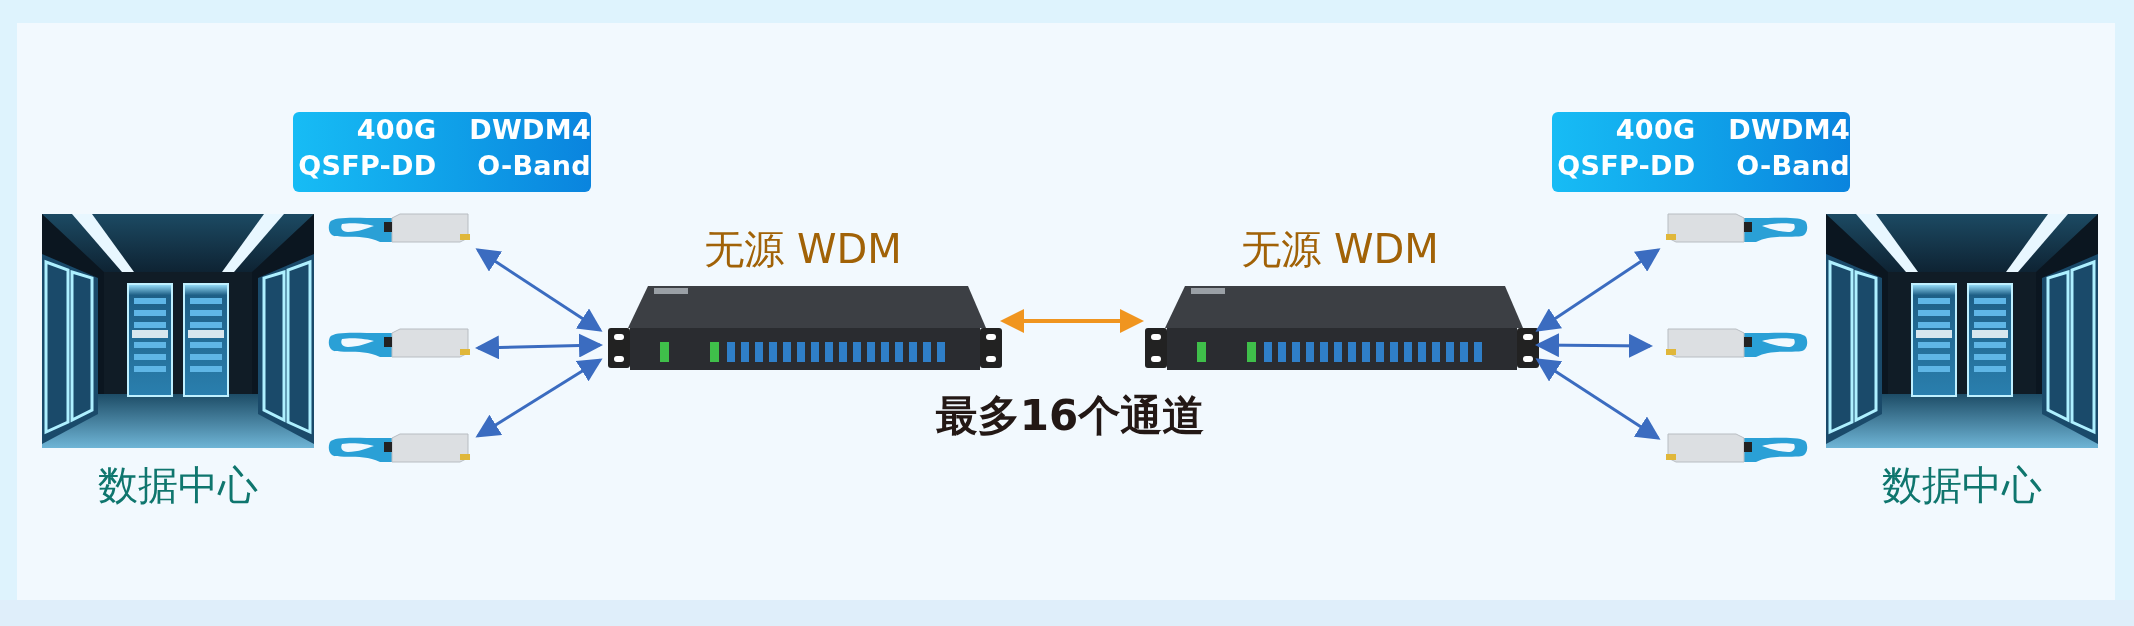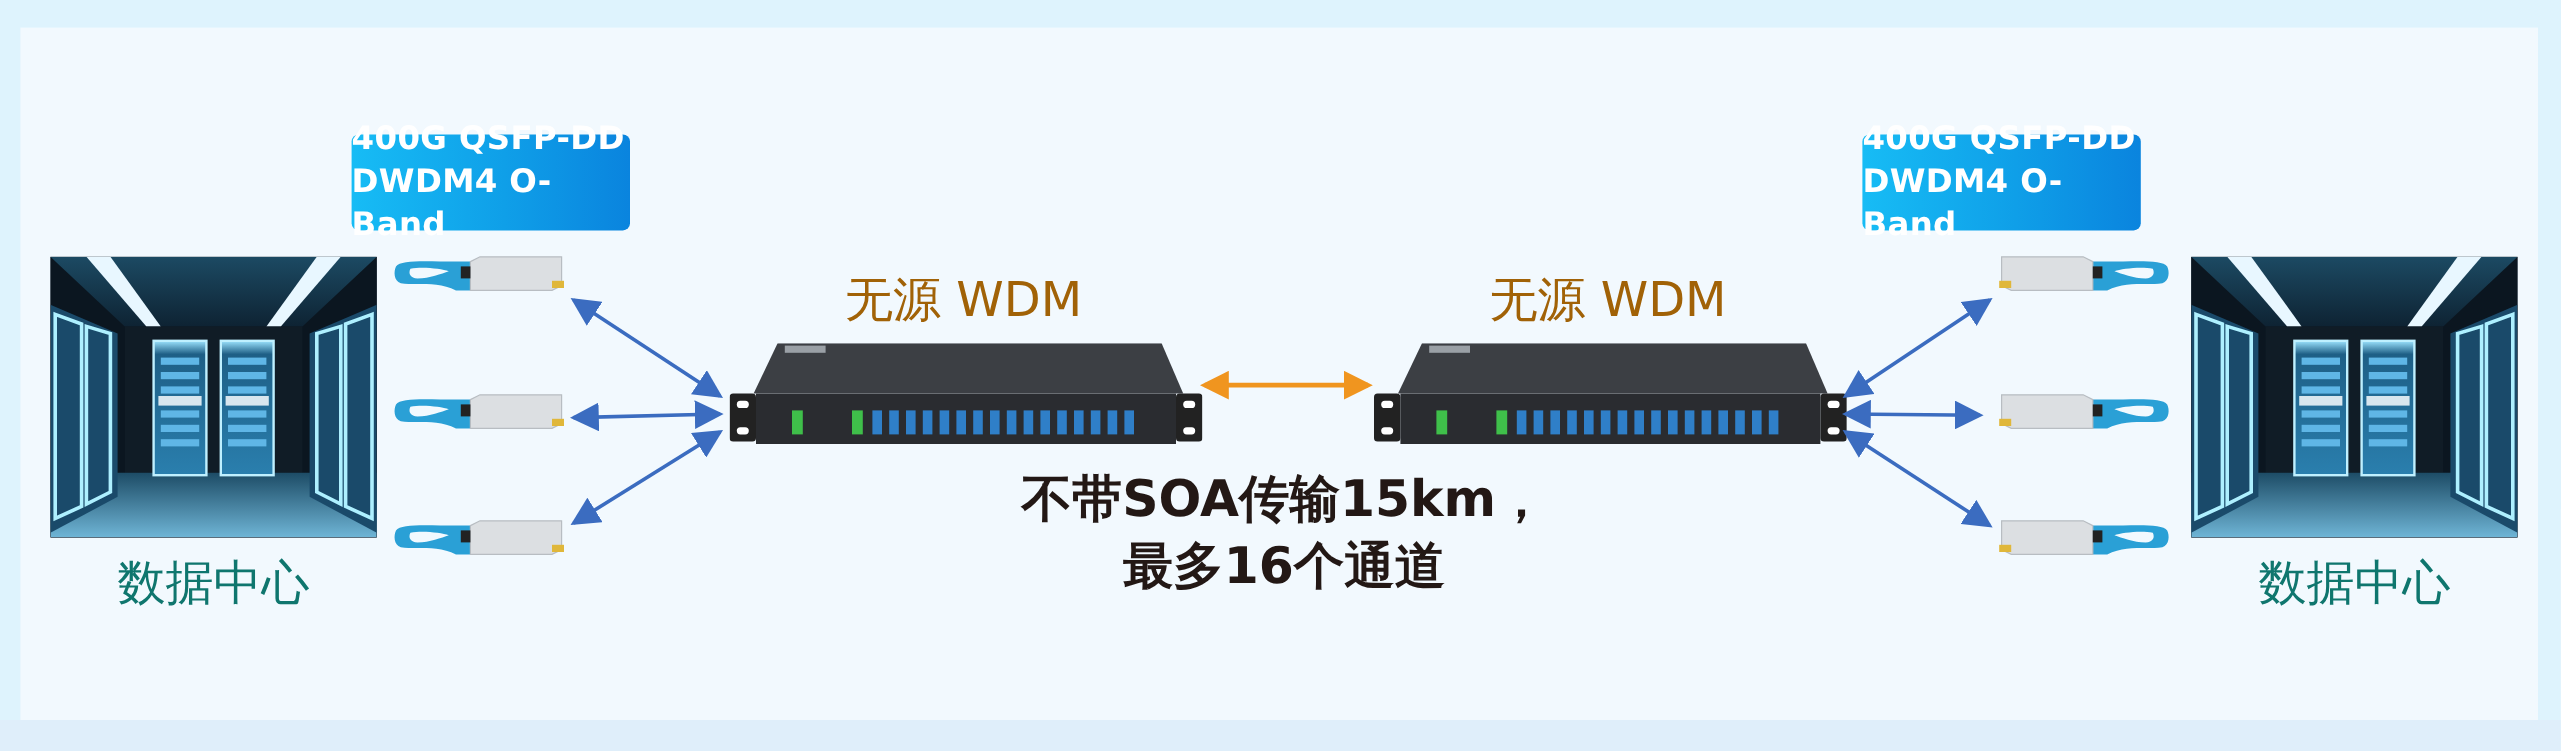--- a/index.html
+++ b/index.html
@@ -1,22 +1,22 @@
 <!DOCTYPE html>
 <html><head>
 <meta charset="utf-8">
 <style>
   html,body{margin:0;padding:0;}
   body{width:2134px;height:626px;position:relative;overflow:hidden;background:#def3fd;font-family:"DejaVu Sans","Liberation Sans",sans-serif;}
   .frame-bottom{position:absolute;left:0;top:600px;width:2134px;height:26px;background:#dfeefa;}
   .panel{position:absolute;left:17px;top:23px;width:2098px;height:577px;background:#f2f9fe;}
-  .label-box{position:absolute;top:112px;width:232px;height:80px;border-radius:6px;
+  .label-box{position:absolute;top:112px;width:298px;height:80px;border-radius:6px;
     background:linear-gradient(90deg,#17bcf5 0%,#0f9fe8 55%,#0a84de 100%);
-    color:#fff;text-align:left;font-size:27px;line-height:36px;font-weight:bold;
-    display:flex;flex-direction:column;justify-content:center;letter-spacing:0.3px;}
+    color:#fff;text-align:right;font-size:27px;line-height:36px;font-weight:bold;
+    display:flex;justify-content:center;letter-spacing:0.3px;}
   .dc{position:absolute;top:214px;width:272px;height:234px;overflow:hidden;background:#0c1a26;}
   .dc-caption{position:absolute;top:458px;width:272px;text-align:center;font-size:40px;color:#0f766e;}
   .wdm-title{position:absolute;top:222px;width:300px;text-align:center;font-size:40px;color:#a16207;}
   .center-text{position:absolute;left:820px;top:388px;width:500px;text-align:center;font-size:42px;line-height:56px;color:#231815;font-weight:bold;}
   .trx{position:absolute;width:150px;height:34px;}
   .device{position:absolute;top:286px;width:394px;height:84px;}
   svg{display:block;}
   .arrows{position:absolute;left:0;top:0;width:2134px;height:626px;pointer-events:none;}
 </style>
 </head>
@@ -260,15 +260,14 @@
     <line x1="478" y1="348" x2="600" y2="345" marker-start="url(#ab)" marker-end="url(#ab)"></line>
     <line x1="478" y1="436" x2="600" y2="360" marker-start="url(#ab)" marker-end="url(#ab)"></line>
     <line x1="1538" y1="330" x2="1658" y2="250" marker-start="url(#ab)" marker-end="url(#ab)"></line>
     <line x1="1538" y1="345" x2="1650" y2="346" marker-start="url(#ab)" marker-end="url(#ab)"></line>
     <line x1="1538" y1="360" x2="1658" y2="438" marker-start="url(#ab)" marker-end="url(#ab)"></line>
   </g>
   <line x1="1004" y1="321" x2="1140" y2="321" stroke="#f0951f" stroke-width="4" marker-start="url(#ao)" marker-end="url(#ao)"></line>
 </svg>
 
 <div class="center-text">
-  <div>不带SOA传输15km，</div>
   <div>最多16个通道</div>
 </div>
 
 </body></html>

